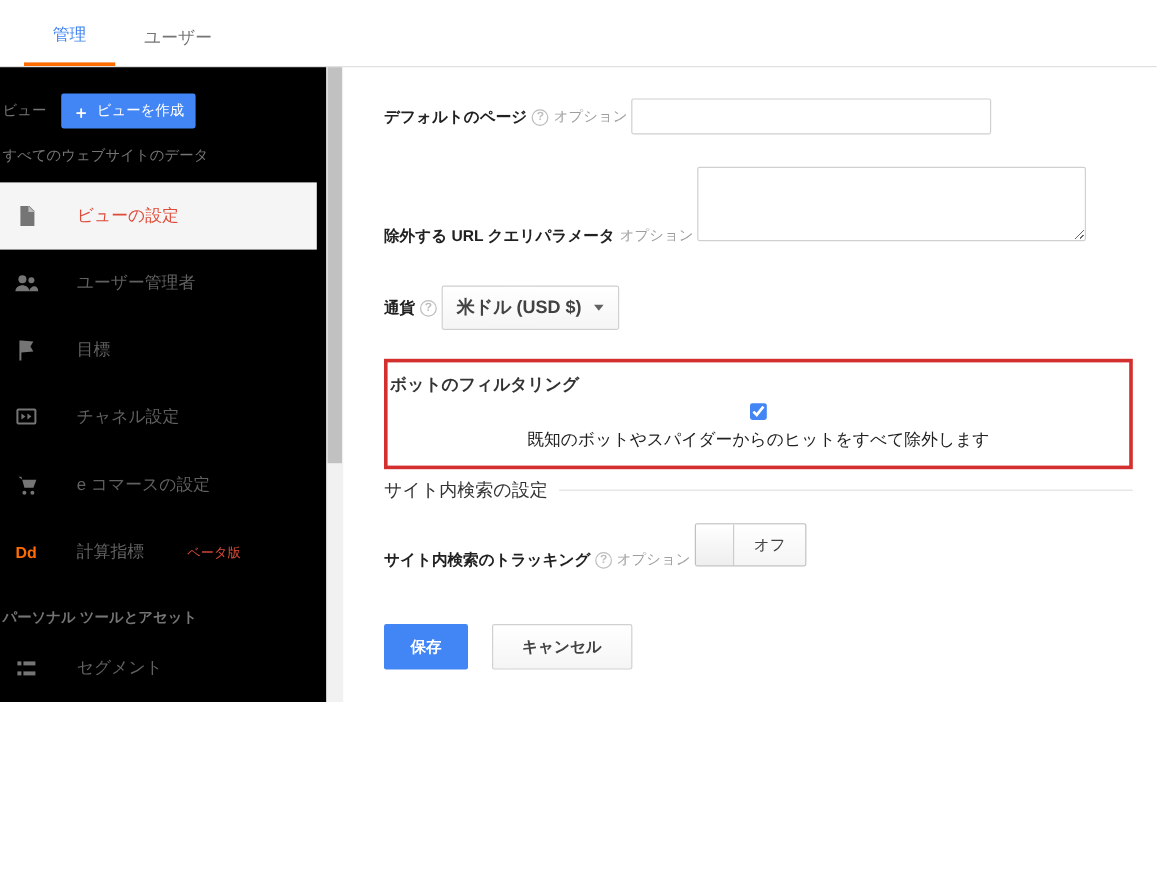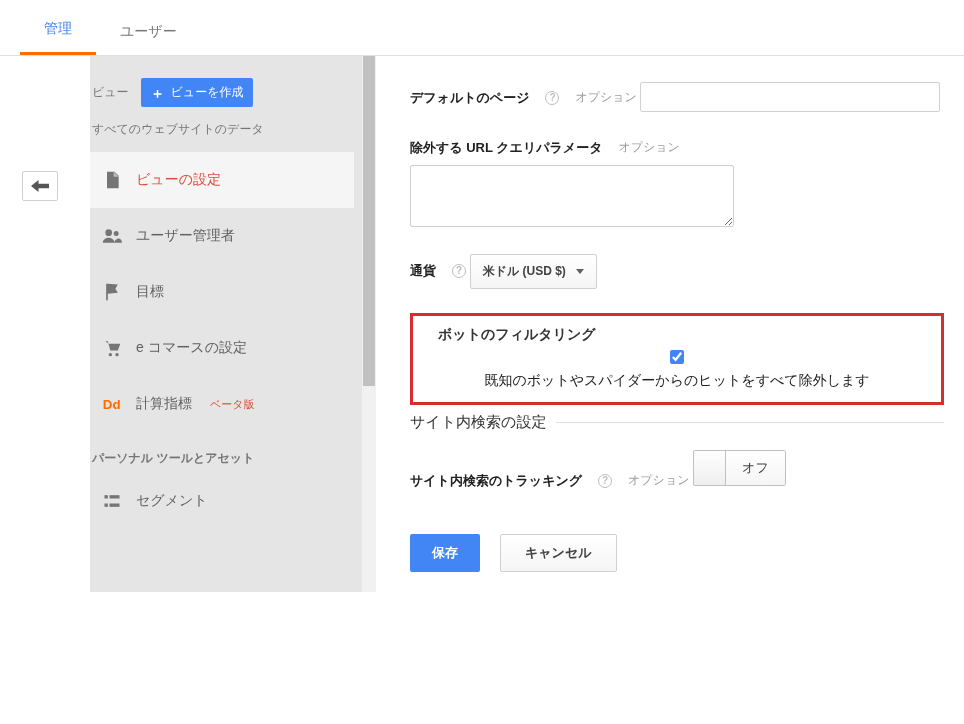--- a/index.html
+++ b/index.html
@@ -3,45 +3,45 @@
 <meta charset="utf-8">
 <style>
 * { box-sizing: border-box; margin: 0; padding: 0; }
 body { font-family: Arial, "Hiragino Sans", "Meiryo", sans-serif; font-size: 13px; color: #333; background: #fff; width: 964px; }
 .tabs { display: flex; border-bottom: 1px solid #e0e0e0; padding-left: 20px; height: 56px; align-items: flex-end; }
 .tab { padding: 16px 24px 14px; color: #757575; cursor: pointer; font-size: 14px; }
 .tab.active { color: #4285f4; border-bottom: 3px solid #ff6d00; }
 .layout { display: flex; position: relative; }
 .back-btn { position: absolute; left: 22px; top: 115px; width: 36px; height: 30px; border: 1px solid #d0d0d0; border-radius: 2px; background: #fff; display: flex; align-items: center; justify-content: center; cursor: pointer; }
 .back-btn svg { width: 18px; height: 14px; }
-.sidebar { width: 272px; margin-left: 90px; padding-top: 18px; padding-right: 8px; background: #e5e5e5; position: relative; }
+.sidebar { width: 272px; padding-top: 18px; padding-right: 8px; background: #000000; position: relative; }
 .sidebar-header { display: flex; align-items: center; gap: 12px; padding: 4px 0 8px 2px; }
 .view-label { color: #757575; font-size: 12px; }
 .create-btn { background: #4285f4; color: #fff; border: none; border-radius: 2px; padding: 6px 10px; font-size: 12px; display: inline-flex; align-items: center; gap: 6px; cursor: pointer; }
 .create-btn .plus { font-weight: bold; font-size: 14px; line-height: 1; }
 .subtitle { color: #757575; font-size: 12px; padding: 6px 0 14px 2px; }
 .menu { list-style: none; }
-.menu-item { display: flex; align-items: center; gap: 14px; padding: 18px 12px; color: #616161; cursor: pointer; font-size: 14px; }
+.menu-item { display: flex; align-items: center; gap: 32px; padding: 18px 12px; color: #616161; cursor: pointer; font-size: 14px; }
 .menu-item.active { background: #f5f5f5; color: #dd4b39; }
 .menu-item .icon { width: 20px; height: 20px; fill: #757575; flex-shrink: 0; }
 .menu-item.active .icon { fill: #757575; }
 .beta { color: #dd4b39; font-size: 11px; margin-left: 4px; }
 .section-title { color: #757575; font-size: 12px; font-weight: bold; padding: 18px 2px 6px; }
 .scrollbar-track { position: absolute; right: -14px; top: 0; width: 14px; height: 640px; background: #f1f1f1; }
 .scrollbar-thumb { position: absolute; top: 0; left: 1px; width: 12px; height: 330px; background: #c1c1c1; border-radius: 0; }
 .content { flex: 1; padding: 26px 20px 20px 48px; }
 .field-row { margin-bottom: 24px; }
-.field-label { font-size: 13px; font-weight: bold; color: #212121; display: inline-flex; align-items: center; gap: 16px; margin-bottom: 8px; text-align: center; }
+.field-label { font-size: 13px; font-weight: bold; color: #212121; display: inline-flex; align-items: center; gap: 4px; margin-bottom: 8px; text-align: center; }
 .help-icon { display: inline-flex; width: 14px; height: 14px; border: 1px solid #bdbdbd; border-radius: 50%; align-items: center; justify-content: center; font-size: 10px; color: #bdbdbd; }
 .optional { color: #9e9e9e; font-size: 12px; font-weight: normal; }
 .text-input { width: 300px; height: 30px; border: 1px solid #d0d0d0; border-radius: 2px; padding: 4px 6px; }
 .textarea { width: 324px; height: 62px; border: 1px solid #d0d0d0; border-radius: 2px; padding: 4px 6px; resize: both; }
-.select-btn { border: 1px solid #d0d0d0; background: linear-gradient(#fff,#f5f5f5); padding: 8px 12px; border-radius: 2px; display: inline-flex; align-items: center; gap: 10px; font-size: 12px; color: #424242; cursor: pointer; font-weight: bold; }
+.select-btn { border: 1px solid #d0d0d0; background: linear-gradient(#fff,#f5f5f5); padding: 8px 12px; border-radius: 2px; display: inline-flex; align-items: center; gap: 10px; font-size: 15px; color: #424242; cursor: pointer; font-weight: bold; }
 .caret { width: 0; height: 0; border-left: 4px solid transparent; border-right: 4px solid transparent; border-top: 5px solid #616161; }
-.highlight-box { border: 3px solid #d32f2f; padding: 10px 25px 12px; }
+.highlight-box { border: 3px solid #d32f2f; padding: 10px 2px 12px; }
 .highlight-title { font-weight: bold; font-size: 14px; margin-bottom: 6px; }
 .checkbox-row { display: flex; align-items: center; gap: 8px; font-size: 14px; color: #212121; flex-direction: column; }
 .checkbox-row input { width: 14px; height: 14px; accent-color: #4285f4; }
 .section-heading { display: flex; align-items: center; gap: 10px; margin: 8px 0 18px; justify-content: flex-end; }
 .section-heading .line { flex: 1; height: 1px; background: #e0e0e0; }
 .section-heading span.title-text { font-size: 15px; color: #333; }
 .toggle { display: inline-flex; border: 1px solid #c0c0c0; border-radius: 2px; overflow: hidden; }
 .toggle-handle { width: 32px; background: linear-gradient(#fff,#eee); border-right: 1px solid #c0c0c0; }
 .toggle-label { padding: 8px 16px; background: linear-gradient(#fff,#f5f5f5); font-size: 13px; color: #424242; }
 .buttons { display: flex; gap: 20px; margin-top: 36px; }
@@ -90,20 +90,27 @@
         <span>ユーザー管理者</span>
       </li>
       <li class="menu-item">
         <svg class="icon" viewBox="0 0 24 24">
             <path d="M5 2v20h2V14l12-1-3-5 3-5L7 2z"></path>
           </svg>
         <span>目標</span>
       </li>
       <li class="menu-item">
         <svg class="icon" viewBox="0 0 24 24">
+            <rect x="3" y="4" width="18" height="14" rx="1" fill="none" stroke="#757575" stroke-width="2"></rect>
+            <path d="M7 8l4 3-4 3zM13 8l4 3-4 3z"></path>
+          </svg>
+        <span>チャネル設定</span>
+      </li>
+      <li class="menu-item">
+        <svg class="icon" viewBox="0 0 24 24">
             <path d="M4 4h3l3 11h9l3-8H8"></path>
             <circle cx="10" cy="20" r="2"></circle>
             <circle cx="18" cy="20" r="2"></circle>
           </svg>
         <span>e コマースの設定</span>
       </li>
       <li class="menu-item">
         <svg class="icon" viewBox="0 0 24 24">
             <text x="1" y="18" font-size="16" font-weight="bold" fill="#ff6d00">Dd</text>
           </svg>

